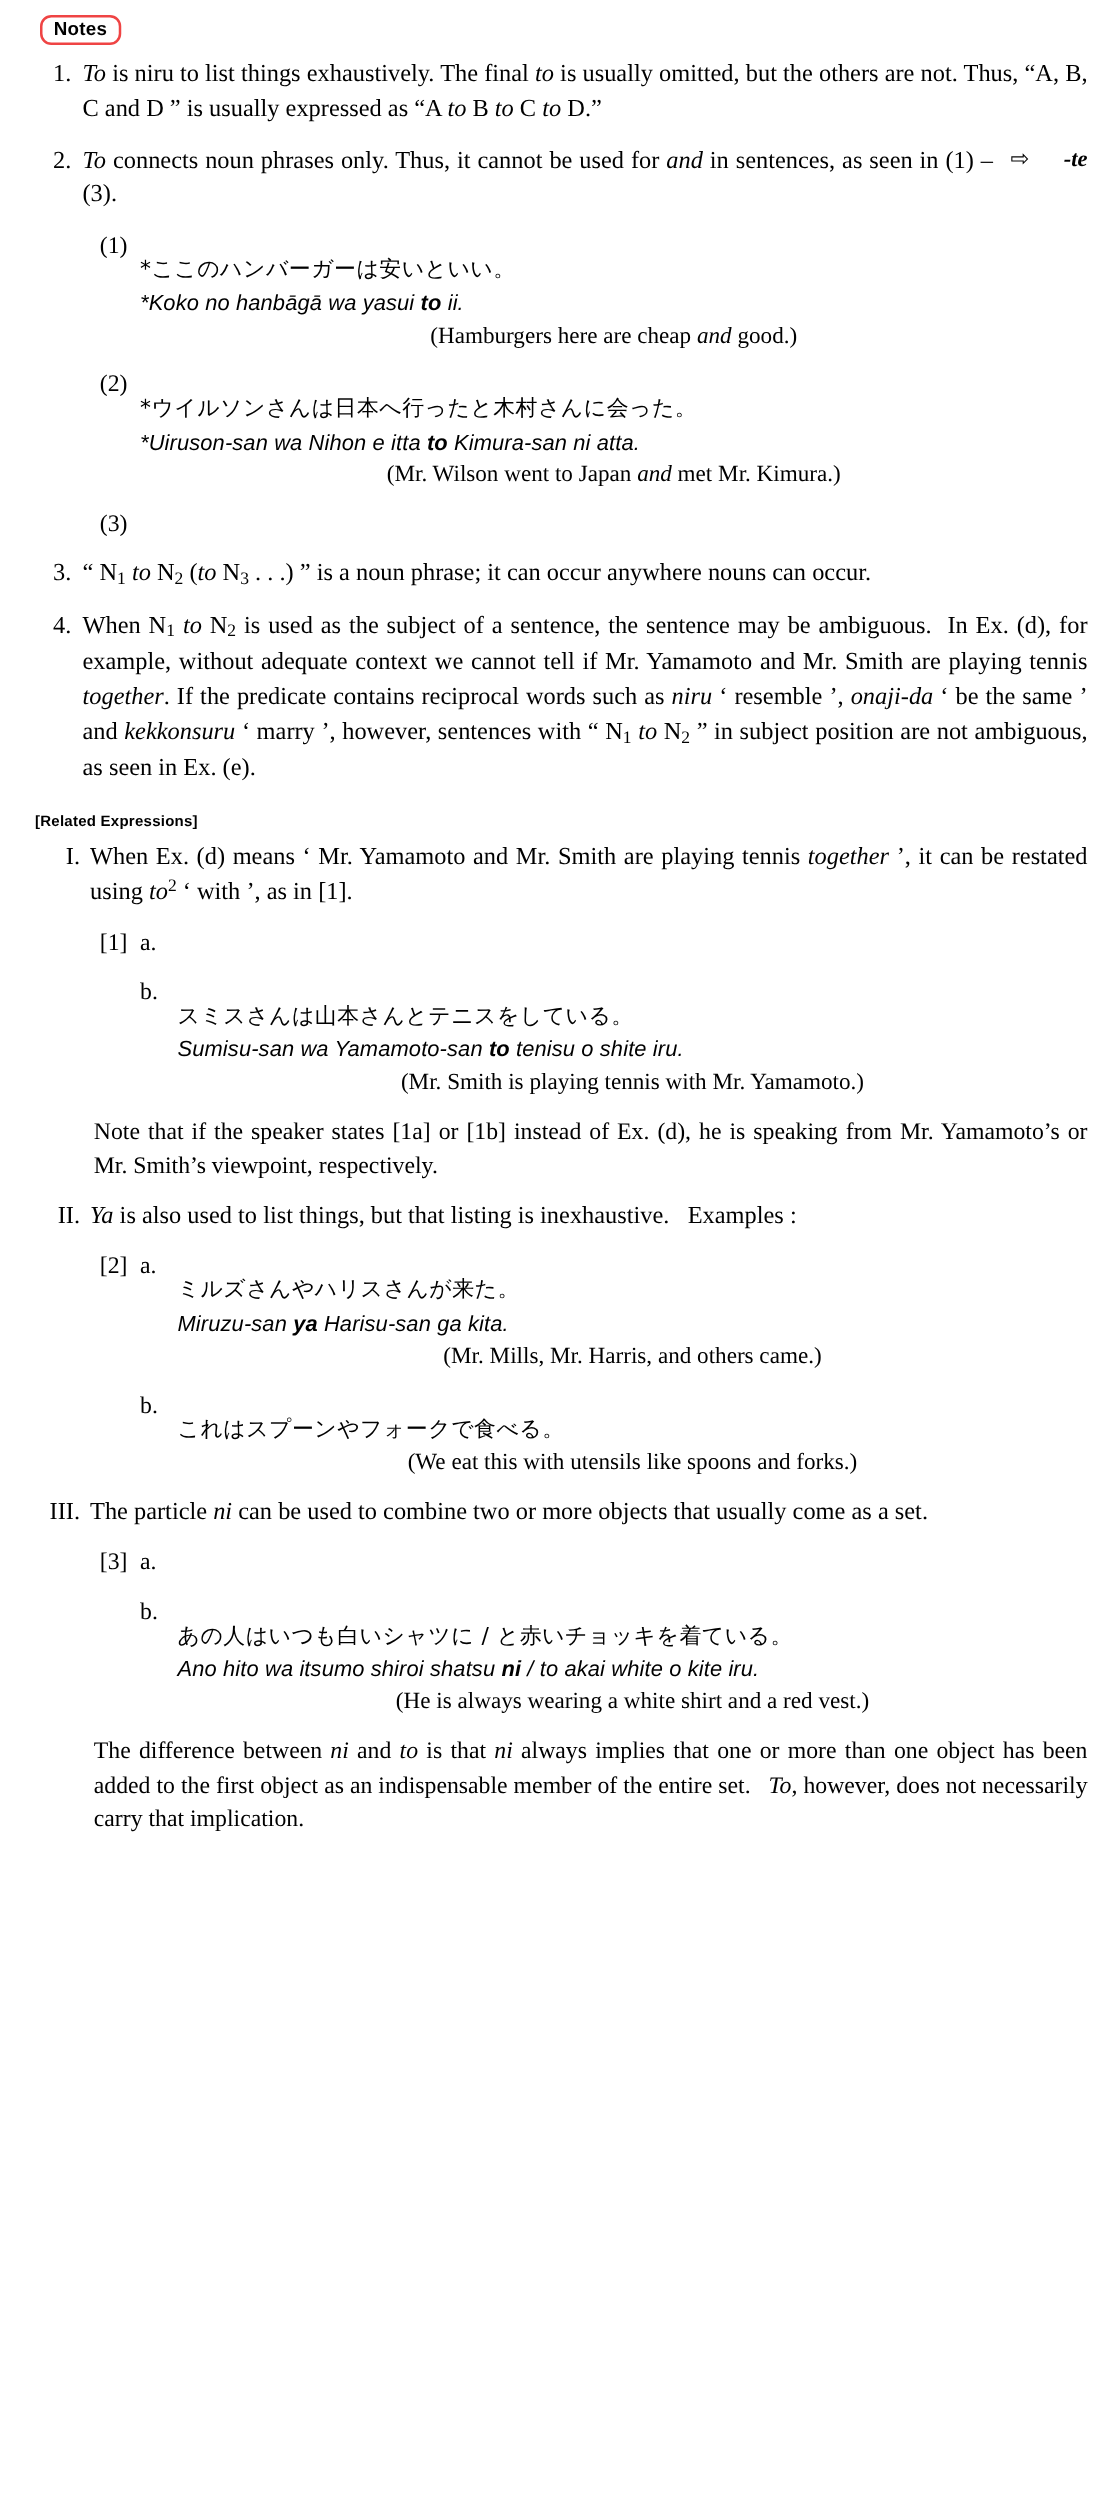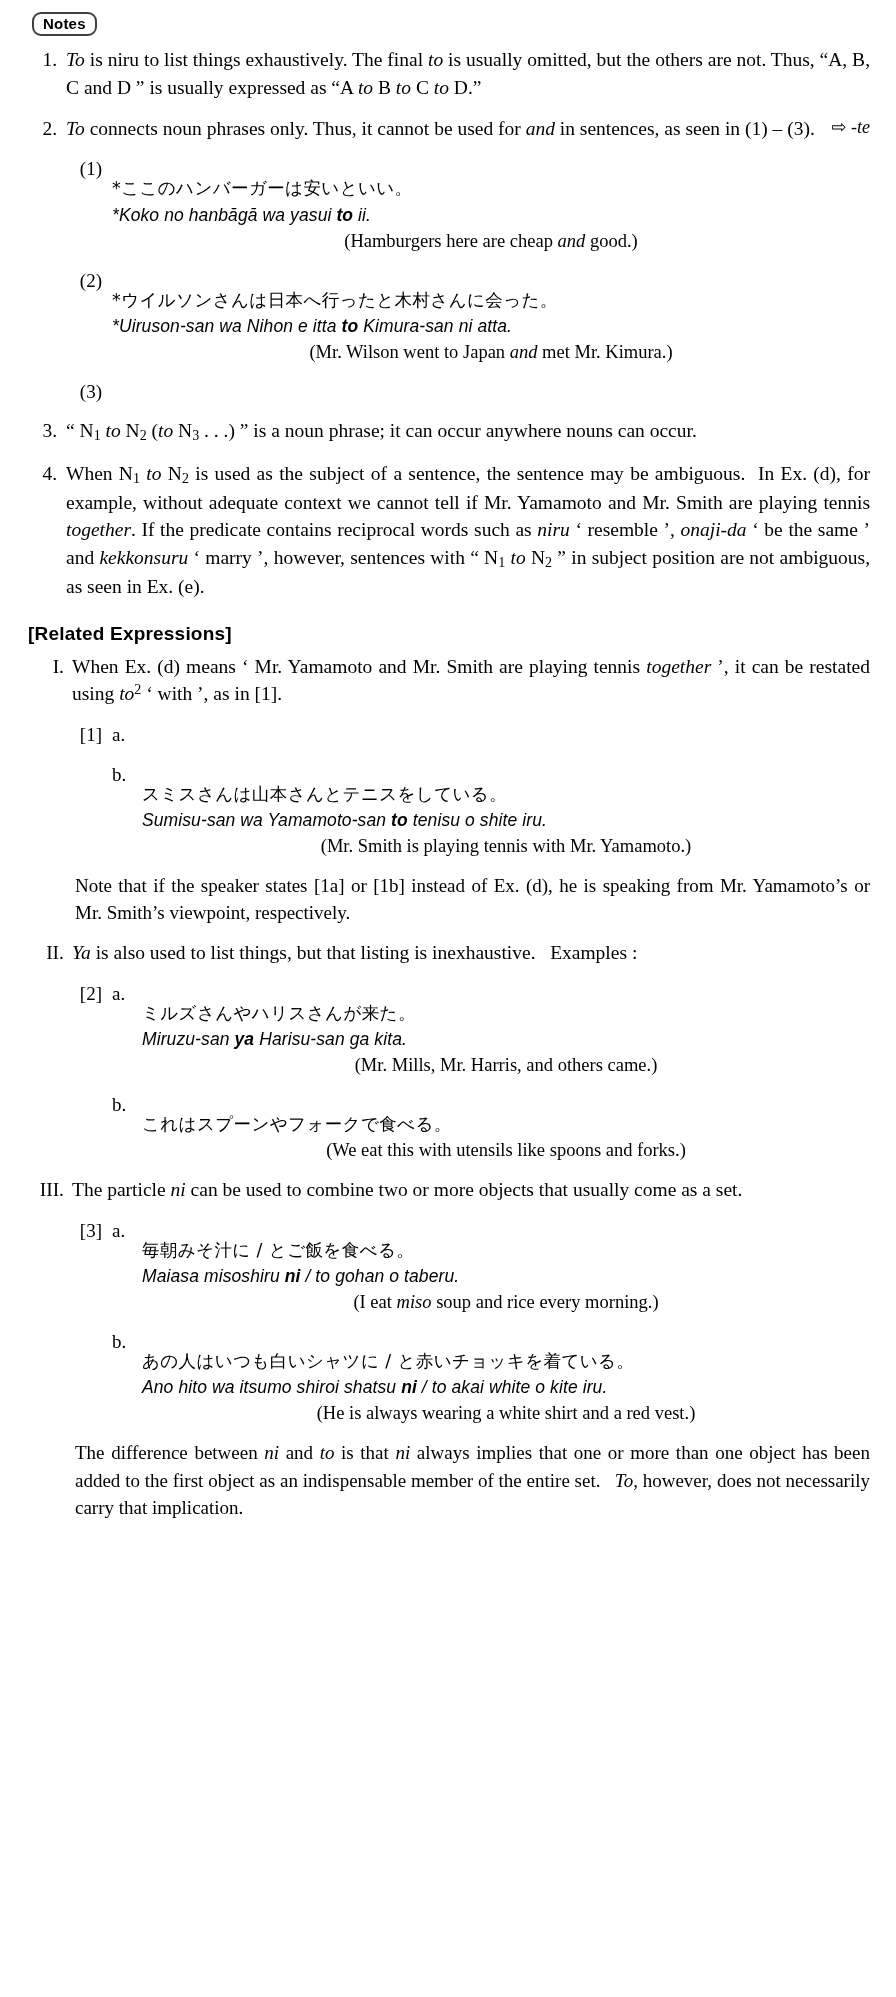--- a/index.html
+++ b/index.html
@@ -17,35 +17,35 @@
   .page {
     width: 896px;
     box-sizing: border-box;
     padding: 10px 26px 18px 26px;
     position: relative;
   }
 
   
   .badge {
     display: inline-block;
-    border: 2px solid #404040;
+    border: 2px solid #ef4444;
     border-radius: 9px;
     padding: 1px 9px 2px 9px;
     font-family: "Liberation Sans", sans-serif;
     font-weight: bold;
     font-size: 15px;
     letter-spacing: 0.2px;
     line-height: 1.15;
     margin: 2px 0 10px 6px;
   }
 
   .bracket-head {
     font-family: "Liberation Sans", sans-serif;
     font-weight: bold;
-    font-size: 19px;
+    font-size: 12px;
     letter-spacing: 0.2px;
     margin: 22px 0 8px 0;
     padding-left: 2px;
   }
 
   
   .item {
     display: flex;
     align-items: flex-start;
     margin: 0 0 13px 0;
@@ -139,21 +139,21 @@
   i.it { font-style: italic; }
   .sub { font-size: 0.72em; vertical-align: -0.22em; }
   .sup { font-size: 0.72em; vertical-align: 0.42em; }
 
   .xref {
     float: right;
     font-size: 18px;
     white-space: nowrap;
     padding-left: 14px;
   }
-  .xref b { font-weight: normal; font-style: italic; }
+  .xref b { font-weight: bold; font-style: italic; margin-left: 23px; }
 
   .noindent-tail {
     clear: both;
   }
 </style>
 </head>
 <body>
 
 <div class="page">
 
@@ -282,25 +282,20 @@
     <div class="num roman">III.</div>
     <div class="body">
       The particle <i class="it">ni</i> can be used to combine two or more objects that usually come as a set.
     </div>
   </div>
 
   <div class="exlist">
     <div class="ex">
       <div class="exnum">[3]</div>
       <div class="exletter">a.</div>
-      <div class="exbody">
-        <div class="jp">毎朝みそ汁に / とご飯を食べる。</div>
-        <div class="romaji"><span>Maiasa misoshiru </span><b>ni</b><span> / to gohan o taberu.</span></div>
-        <div class="gloss"><span>(I eat </span><i>miso</i><span> soup and rice every morning.)</span></div>
-      </div>
     </div>
     <div class="ex">
       <div class="exnum"></div>
       <div class="exletter">b.</div>
       <div class="exbody">
         <div class="jp">あの人はいつも白いシャツに / と赤いチョッキを着ている。</div>
         <div class="romaji"><span>Ano hito wa itsumo shiroi shatsu </span><b>ni</b><span> / to akai white o kite iru.</span></div>
         <div class="gloss">(He is always wearing a white shirt and a red vest.)</div>
       </div>
     </div>

